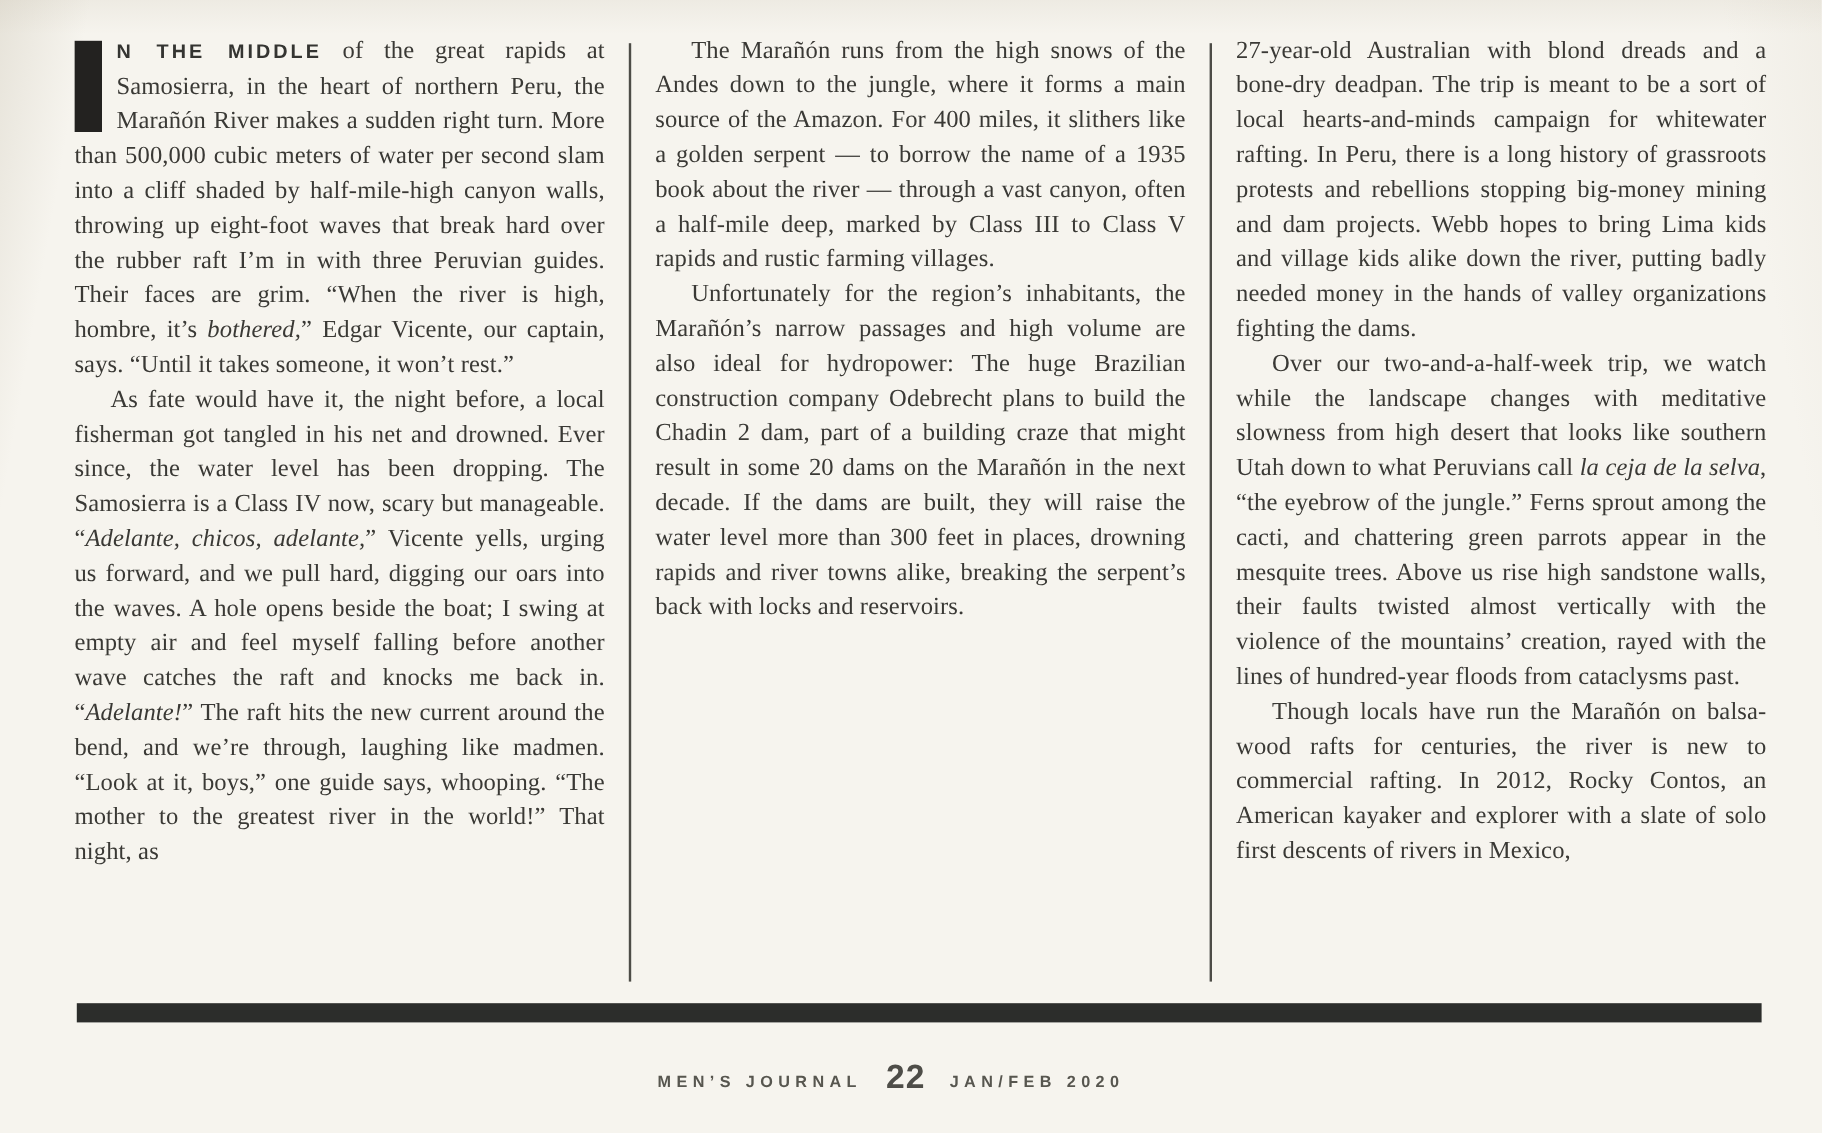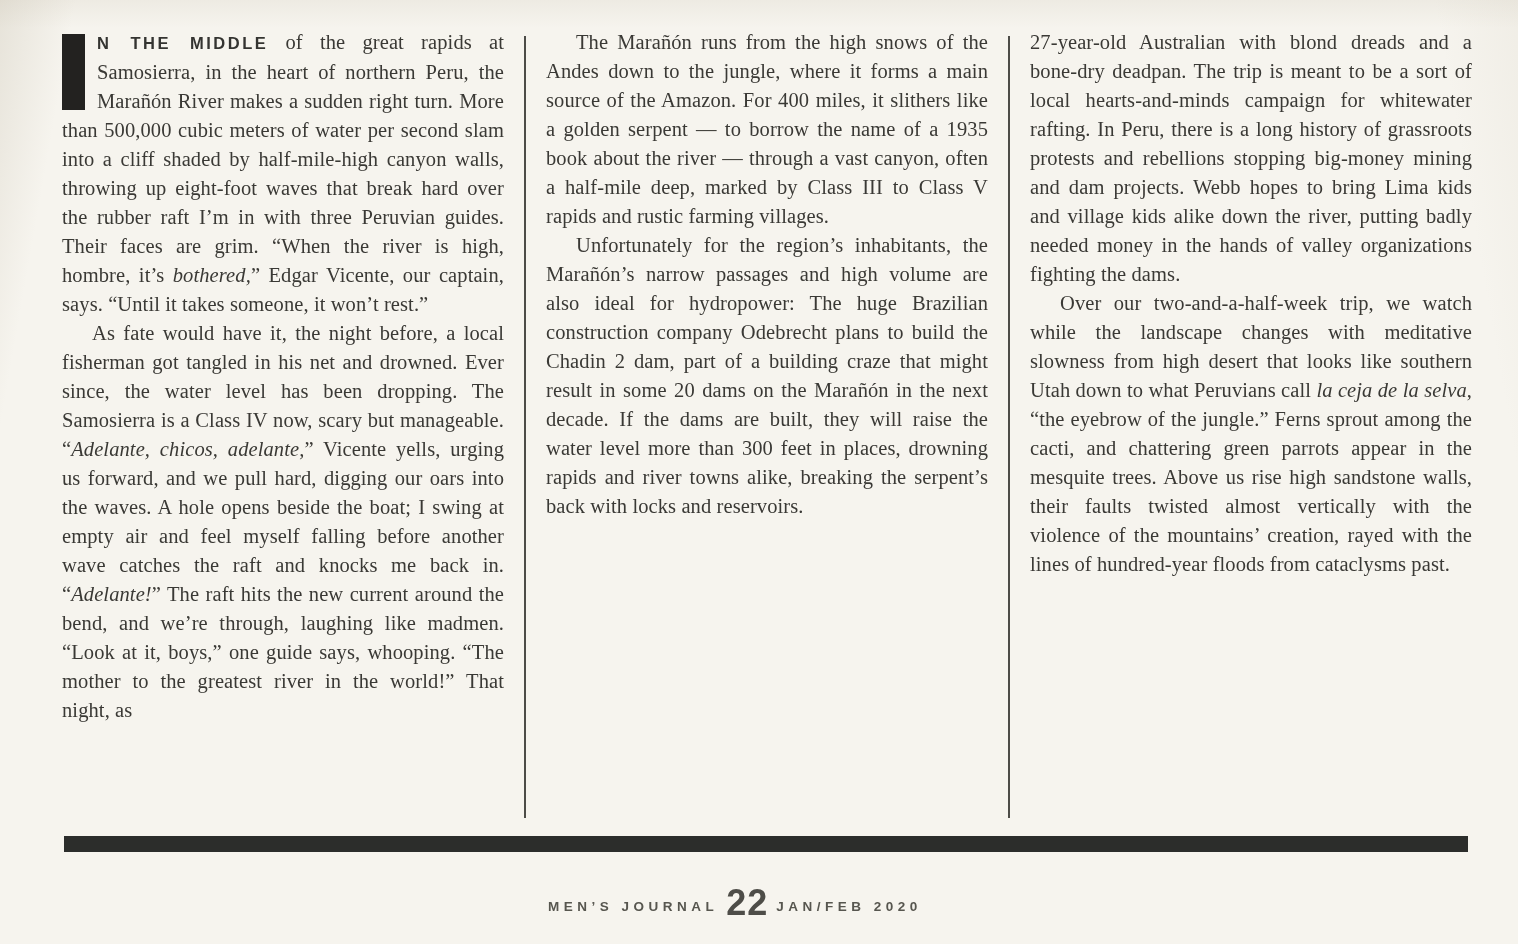--- a/index.html
+++ b/index.html
@@ -54,29 +54,29 @@
     position:absolute;
     left:64px;right:50px;top:836px;height:16px;
     background:#2c2d2b;
   }
   .footer{
     position:absolute;left:0;right:0;top:882px;height:56px;
     font-family:"Liberation Sans", sans-serif;
   }
   .footer-center{
     position:absolute;left:548px;top:0;
-    display:flex;align-items:center;gap:8px;
+    display:flex;align-items:center;gap:20px;
     color:#57564f;
   }
   .footer-mag,.footer-issue{
     font-size:13.5px;font-weight:bold;letter-spacing:4.5px;
     padding-top:6px;
   }
   .footer-page{
-    font-size:36px;font-weight:bold;letter-spacing:1px;color:#4e4d48;
+    font-size:28px;font-weight:bold;letter-spacing:1px;color:#4e4d48;
   }
   .footer-credit{
     position:absolute;right:54px;top:8px;
     color:#45443f;
     display:flex;align-items:baseline;gap:8px;
   }
   .credit-prefix{font-size:16.5px;font-weight:bold;letter-spacing:1.5px;}
   .credit-name{font-size:17px;font-weight:bold;letter-spacing:2.5px;}
 </style>
 </head>
@@ -97,20 +97,21 @@
   <div class="col">
     <p class="para indent"><span class="">The Marañón runs from the high snows of the Andes down to the jungle, where it forms a main source of the Amazon. For 400 miles, it slithers like a golden serpent — to borrow the name of a 1935 book about the river — through a vast canyon, often a half-mile deep, marked by Class III to Class V rapids and rustic farming villages.</span></p>
     <p class="para indent"><span class="">Unfortunately for the region’s inhabitants, the Marañón’s narrow passages and high volume are also ideal for hydropower: The huge Brazilian construction company Odebrecht plans to build the Chadin 2 dam, part of a building craze that might result in some 20 dams on the Marañón in the next decade. If the dams are built, they will raise the water level more than 300 feet in places, drowning rapids and river towns alike, breaking the serpent’s back with locks and reservoirs.</span></p>
   </div>
 
   <div class="col-divider"></div>
 
   <div class="col">
     <p class="para"><span class="">27-year-old Australian with blond dreads and a bone-dry deadpan. The trip is meant to be a sort of local hearts-and-minds campaign for whitewater rafting. In Peru, there is a long history of grassroots protests and rebellions stopping big-money mining and dam projects. Webb hopes to bring Lima kids and village kids alike down the river, putting badly needed money in the hands of valley organizations fighting the dams.</span></p>
     <p class="para indent"><span class="">Over our two-and-a-half-week trip, we watch while the landscape changes with meditative slowness from high desert that looks like southern Utah down to what Peruvians call </span><span class="it">la ceja de la selva</span><span class="">, “the eyebrow of the jungle.” Ferns sprout among the cacti, and chattering green parrots appear in the mesquite trees. Above us rise high sandstone walls, their faults twisted almost vertically with the violence of the mountains’ creation, rayed with the lines of hundred-year floods from cataclysms past.</span></p>
+    <p class="para indent"><span class="">Though locals have run the Marañón on balsa-wood rafts for centuries, the river is new to commercial rafting. In 2012, Rocky Contos, an American kayaker and explorer with a slate of solo first descents of rivers in Mexico,</span></p>
   </div>
 
 </div>
 
 <div class="black-bar"></div>
 
 <div class="footer">
   <div class="footer-center">
     <span class="footer-mag">MEN’S JOURNAL</span>
     <span class="footer-page">22</span>

